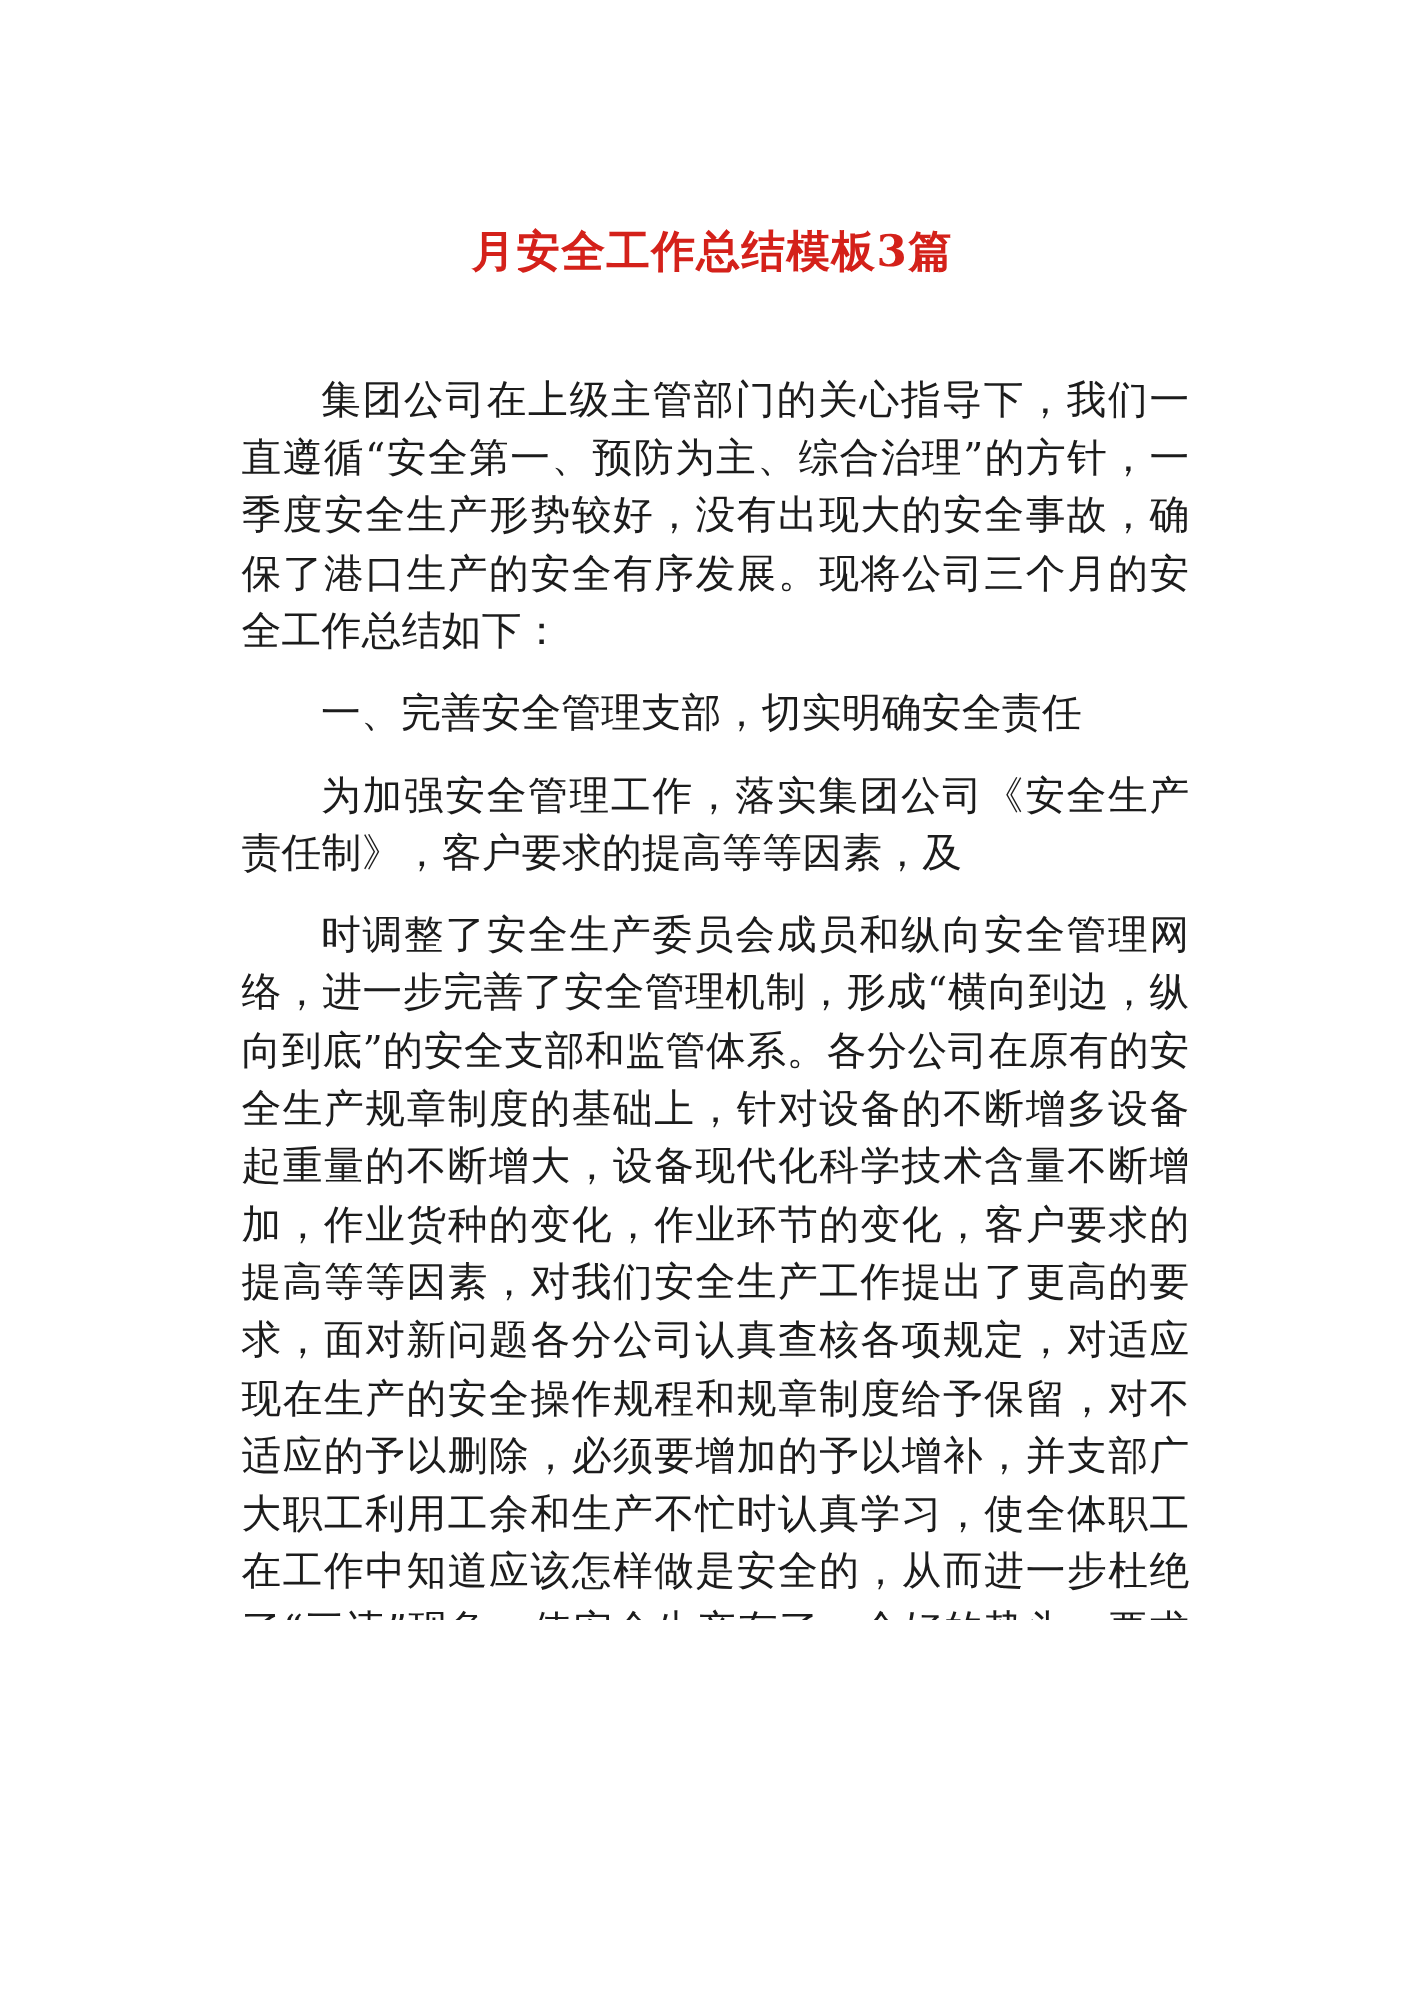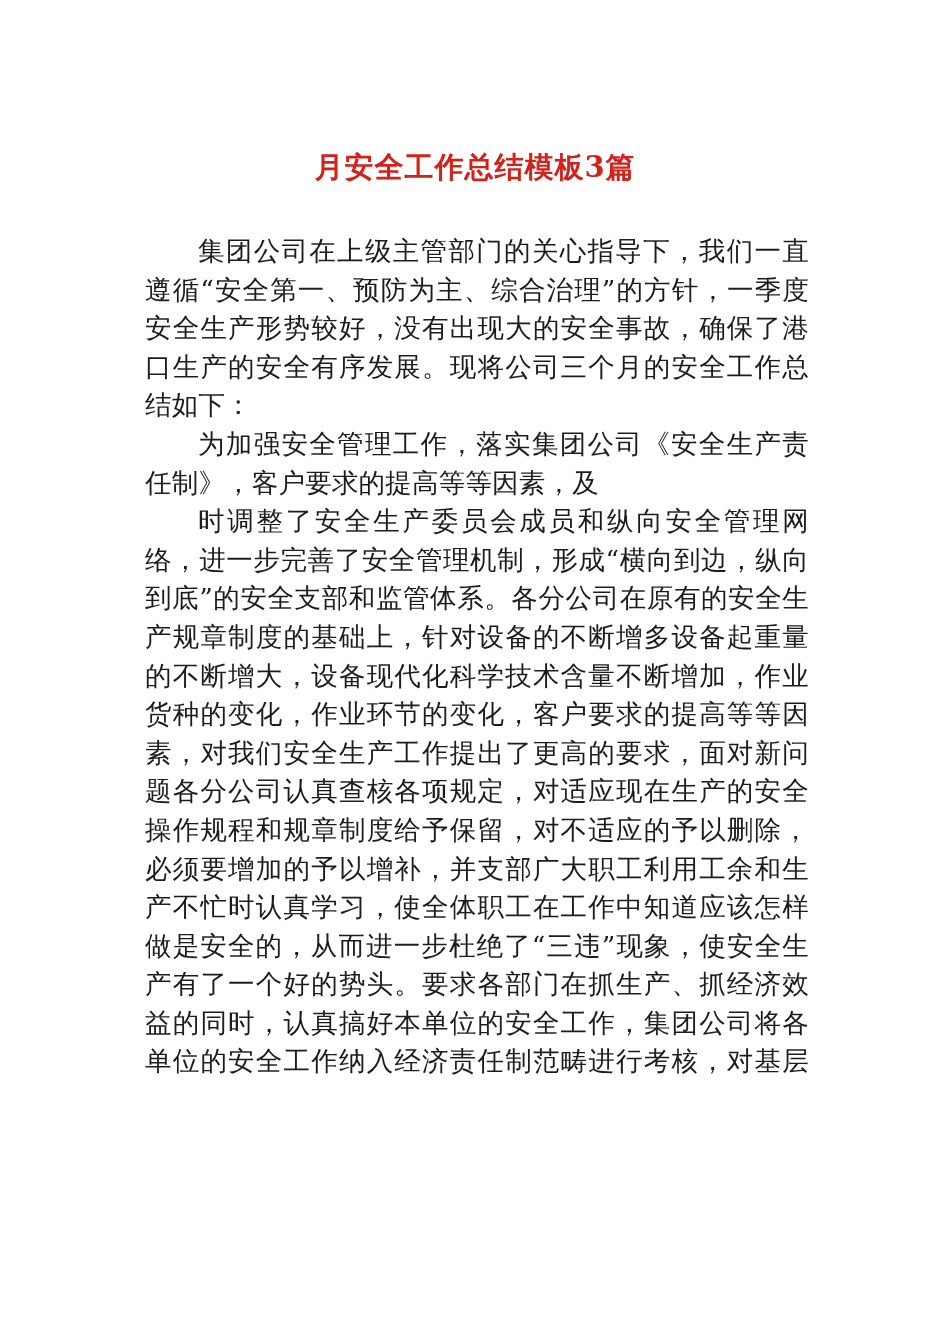--- a/index.html
+++ b/index.html
@@ -36,21 +36,21 @@
     white-space: nowrap;
   }
   
   .doc-body {
     position: absolute;
     left: 145px;
     top: 232px;
     width: 664px;
   }
   .para {
-    margin: 0;
+    margin: 16px;
     font-size: 26.5px;
     line-height: 38.6px;
     color: #1c1c1c;
     text-align: justify;
     text-justify: inter-character;
     text-align-last: left;
     letter-spacing: 0.2px;
     font-family: "DejaVu Serif", "Liberation Serif", serif;
   }
   .para.indent {
@@ -75,19 +75,20 @@
 </style>
 </head>
 <body>
 
 <div id="page">
 
   <h1 class="doc-title">月安全工作总结模板3篇</h1>
 
   <div class="doc-body">
     <p class="para indent">集团公司在上级主管部门的关心指导下，我们一直遵循“安全第一、预防为主、综合治理”的方针，一季度安全生产形势较好，没有出现大的安全事故，确保了港口生产的安全有序发展。现将公司三个月的安全工作总结如下：</p>
+    <p class="para indent">一、完善安全管理支部，切实明确安全责任</p>
     <p class="para indent">为加强安全管理工作，落实集团公司《安全生产责任制》，客户要求的提高等等因素，及</p>
     <p class="para indent">时调整了安全生产委员会成员和纵向安全管理网络，进一步完善了安全管理机制，形成“横向到边，纵向到底”的安全支部和监管体系。各分公司在原有的安全生产规章制度的基础上，针对设备的不断增多设备起重量的不断增大，设备现代化科学技术含量不断增加，作业货种的变化，作业环节的变化，客户要求的提高等等因素，对我们安全生产工作提出了更高的要求，面对新问题各分公司认真查核各项规定，对适应现在生产的安全操作规程和规章制度给予保留，对不适应的予以删除，必须要增加的予以增补，并支部广大职工利用工余和生产不忙时认真学习，使全体职工在工作中知道应该怎样做是安全的，从而进一步杜绝了“三违”现象，使安全生产有了一个好的势头。要求各部门在抓生产、抓经济效益的同时，认真搞好本单位的安全工作，集团公司将各单位的安全工作纳入经济责任制范畴进行考核，对基层单位工作行使安全一票否决，各分公司含量工资也与安全工作实绩挂钩考核。集团公司网还与各分公司签订了《安全生产目标责任状》，各分公司与班组签订安全目标责任书。通过层层签订安全生产目标责任书，使各工作层面、各生产岗位、各级人员都有了安全责任，形成自上而下的安全生产目标责任体系。</p>
 
   </div>
 
 
 </div>
 
 </body></html>

